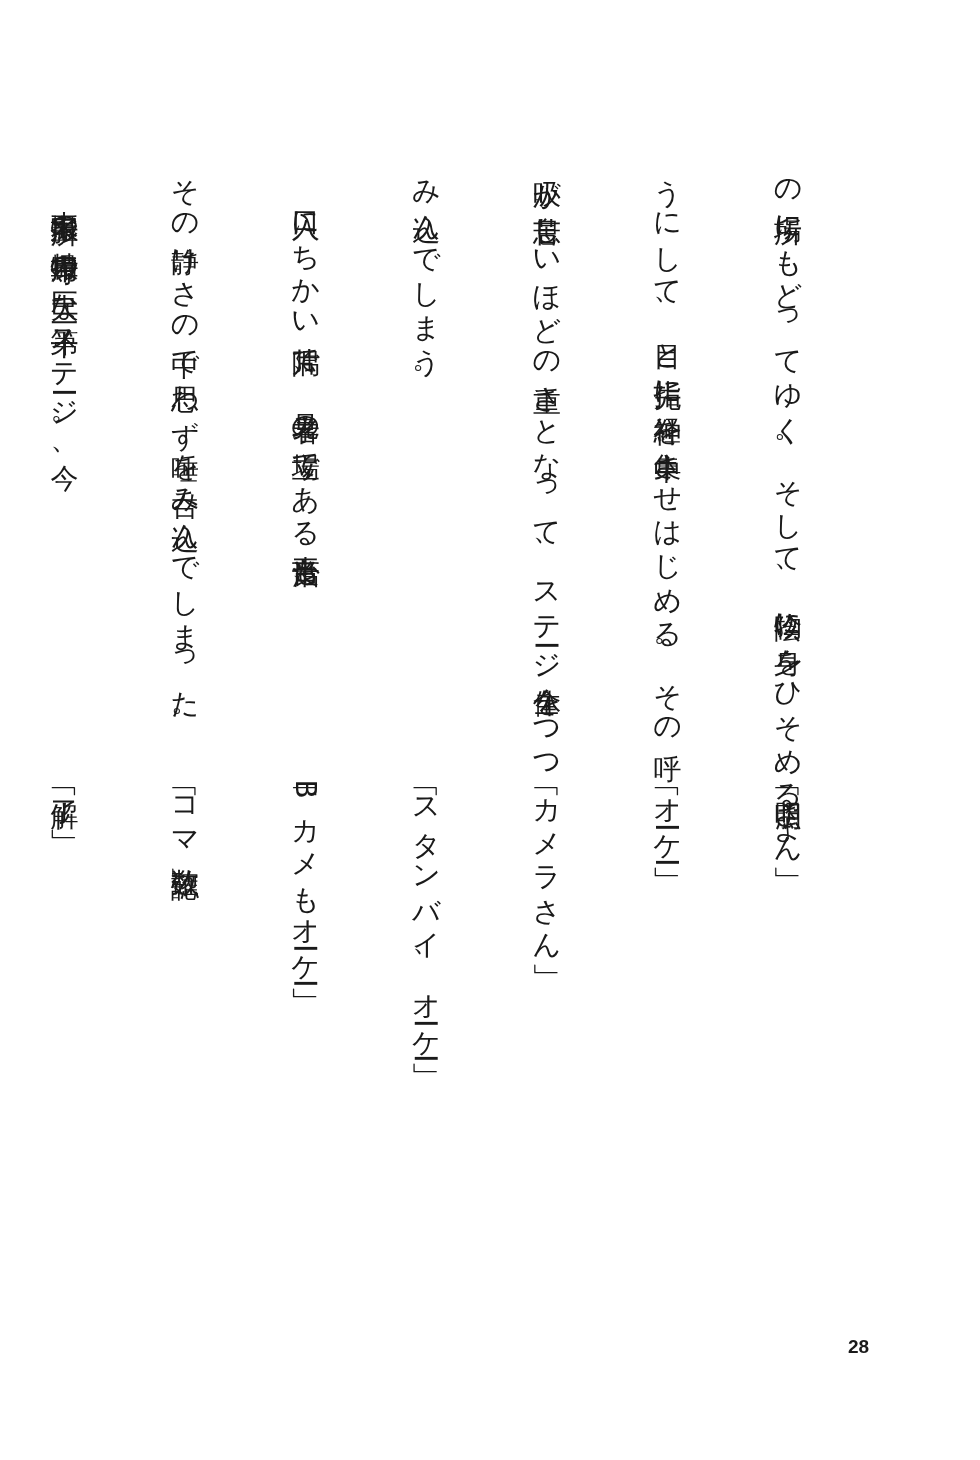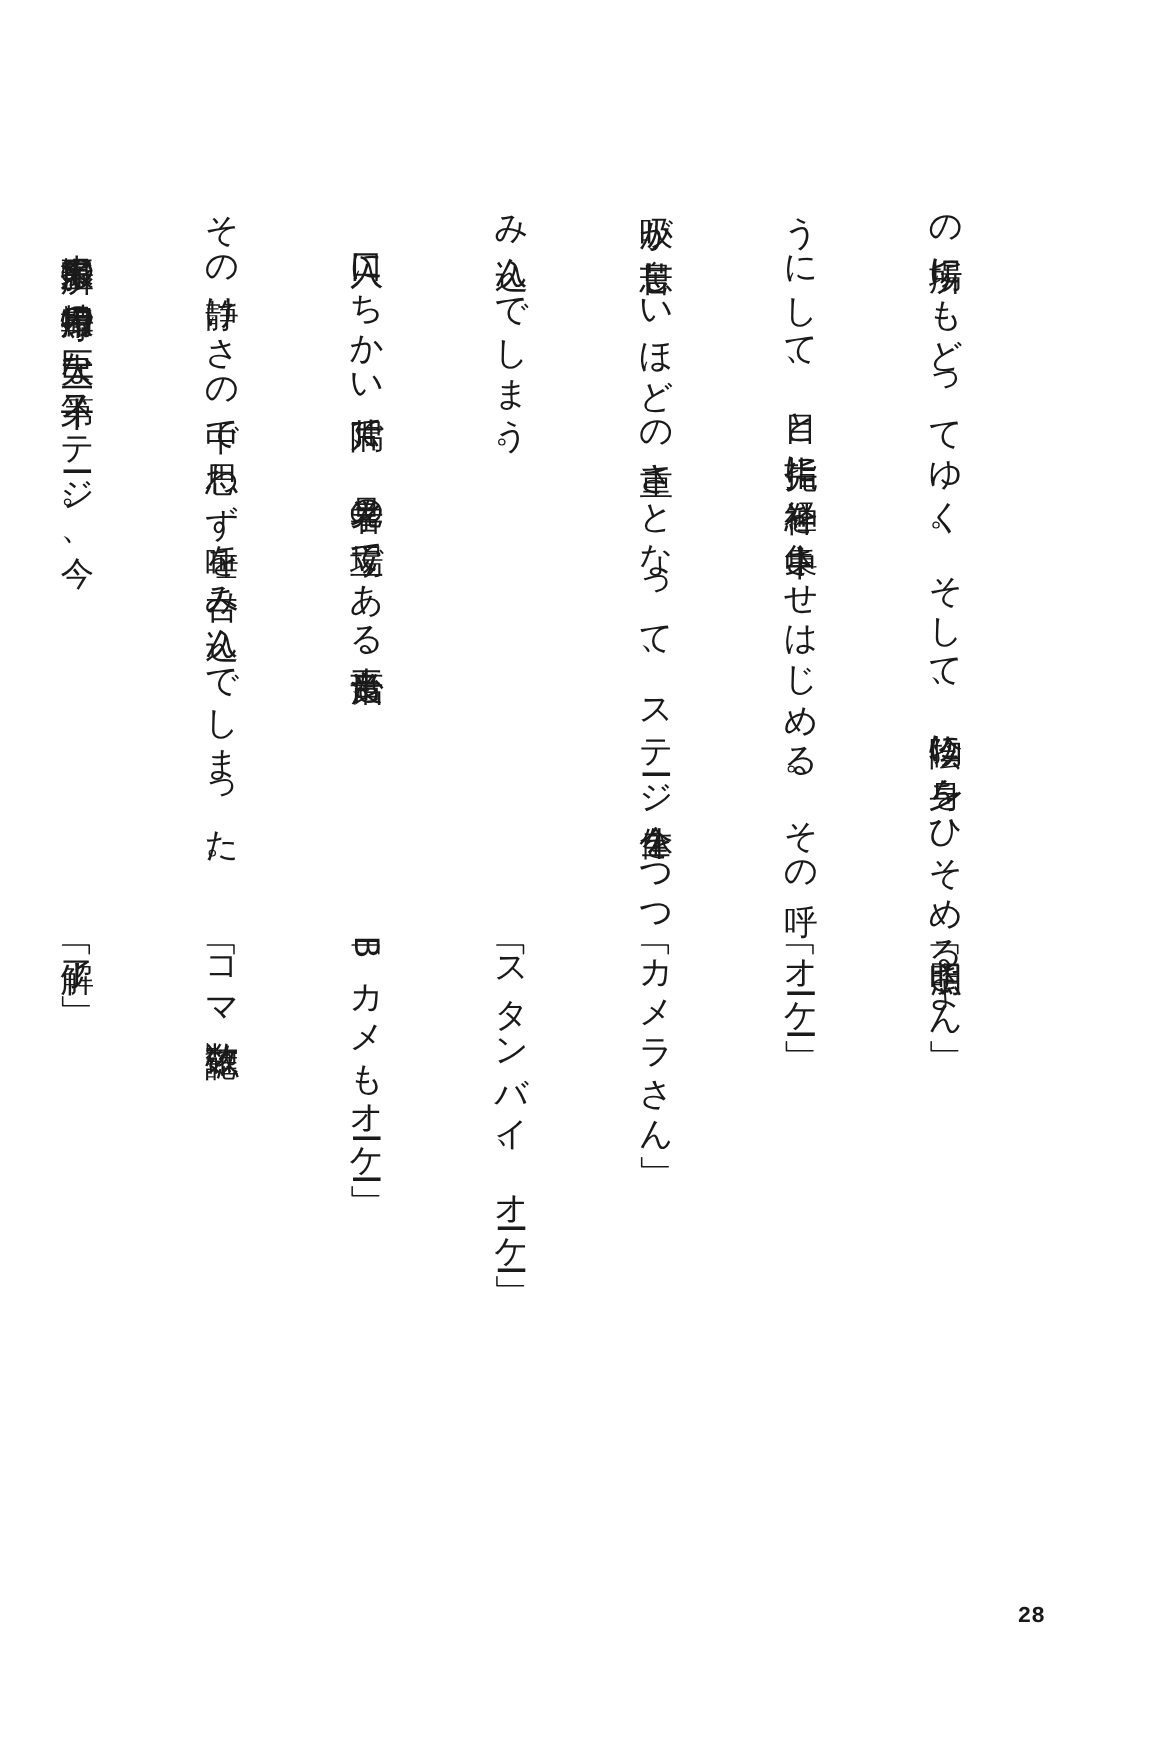--- a/index.html
+++ b/index.html
@@ -13,21 +13,21 @@
     font-size: 28px;
     line-height: 40.2px;
     letter-spacing: 1.5px;
     white-space: pre;
   }
   .upper { top: 160px; right: 92px; height: 580px; width: 820px; }
   .lower { top: 778px; right: 92px; height: 580px; width: 820px; }
   .line { display: block; }
   .page-num {
     position: absolute; left: 848px; top: 1336px;
-    font-family: Liberation Mono, monospace; font-size: 19px; font-weight: bold;
+    font-family: Liberation Sans, sans-serif; font-size: 19px; font-weight: bold;
   }
 </style>
 </head>
 <body>
 
 <div class="block upper">
   <span class="line">の場所にもどってゆく。そして、物陰に身をひそめるよ</span>
   <span class="line">うにして、目と指先に神経を集中させはじめる。その呼</span>
   <span class="line">吸が息苦しいほどの重さとなって、ステージ全体をつつ</span>
   <span class="line">み込んでしまう。</span>

